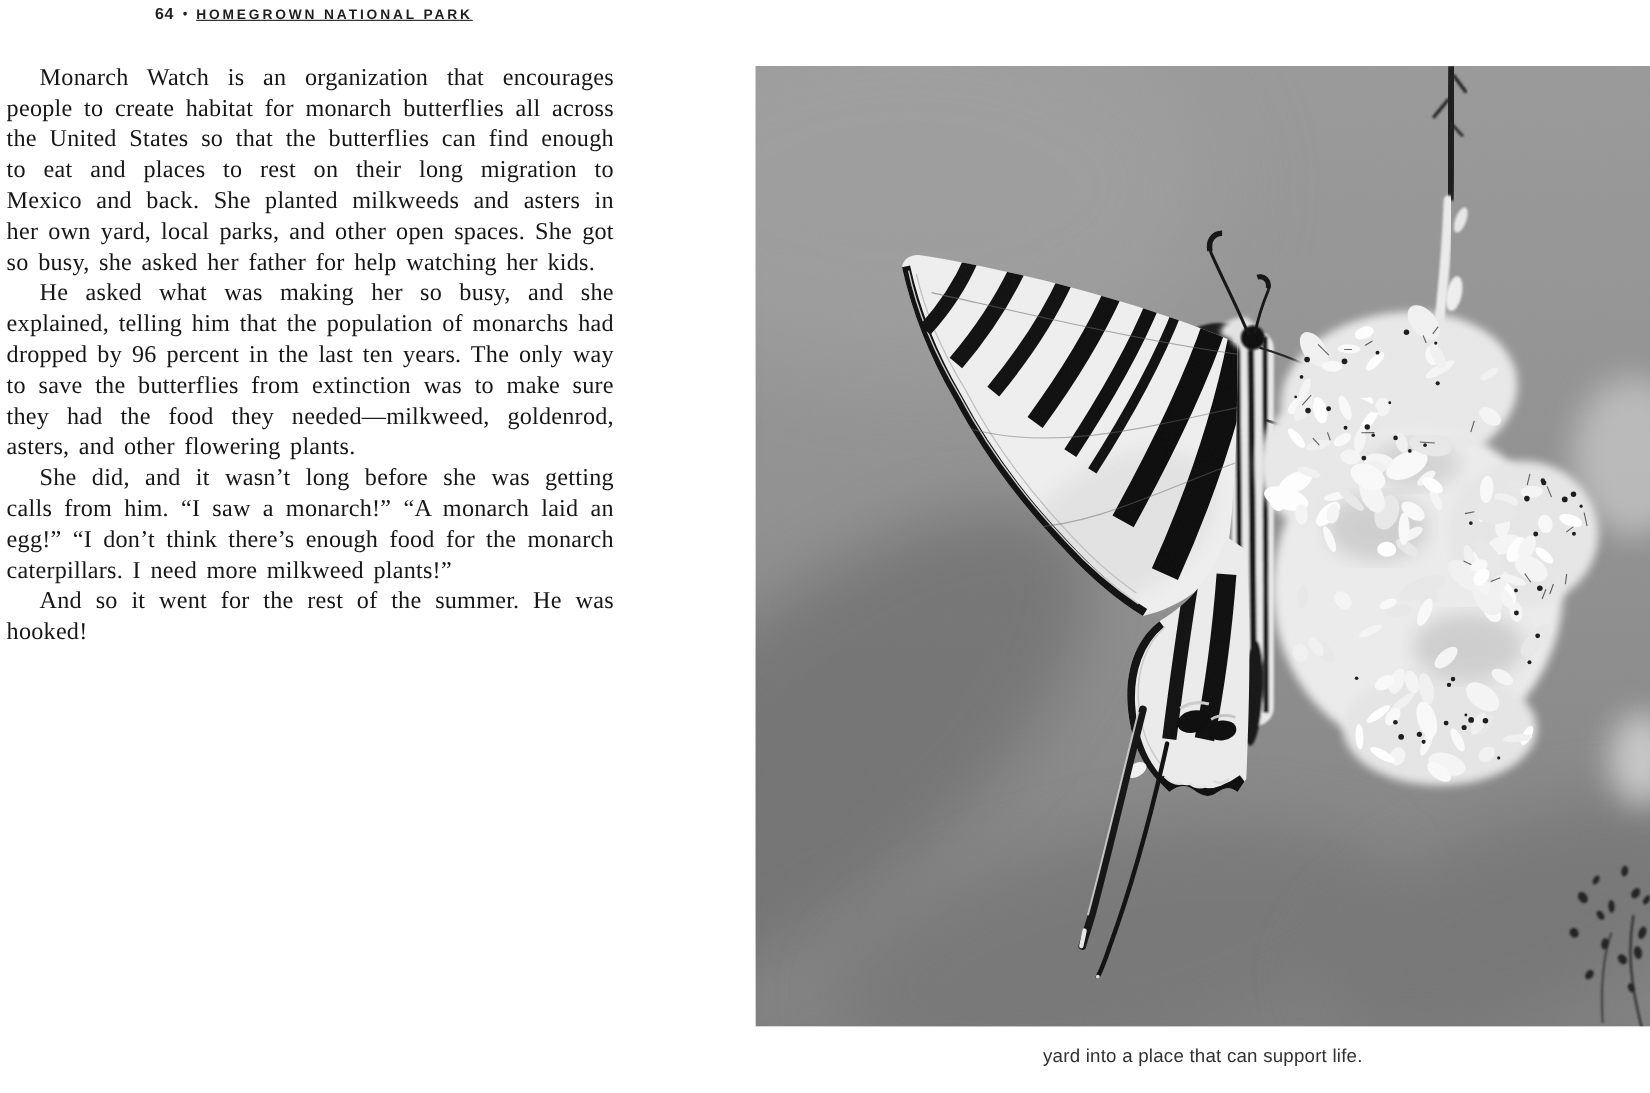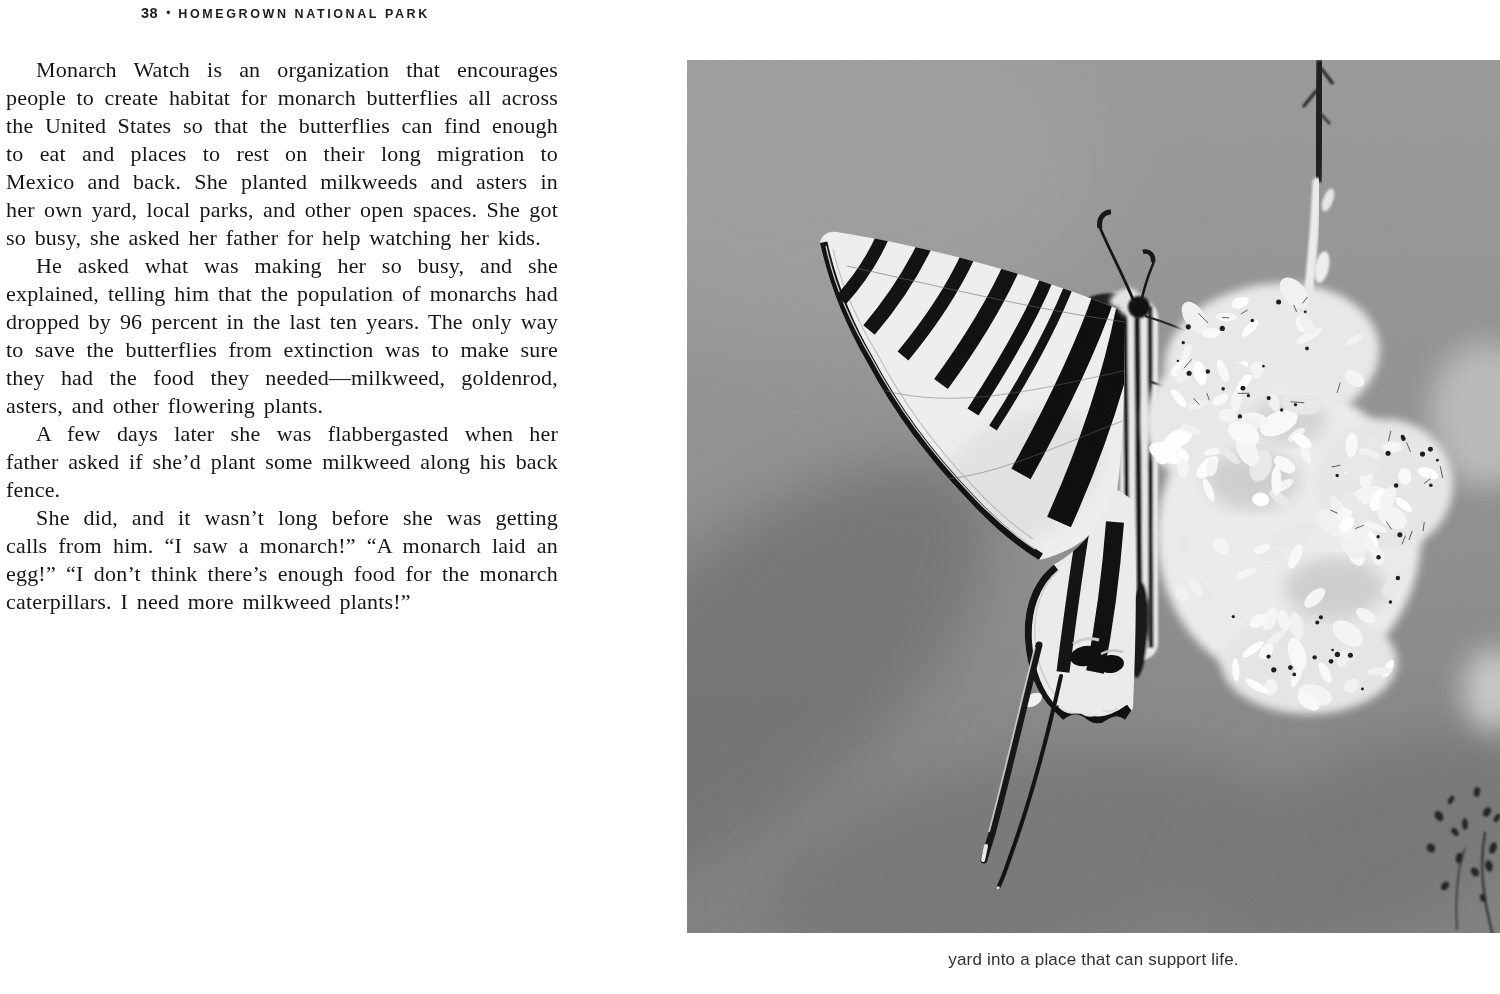--- a/index.html
+++ b/index.html
@@ -3,49 +3,49 @@
 <meta charset="utf-8">
 <style>
   html,body{margin:0;padding:0;background:#ffffff;}
   .page{position:relative;width:1500px;height:994px;background:#ffffff;overflow:hidden;
         font-family:"Liberation Serif",serif;}
   
   .runhead{position:absolute;left:141px;top:5px;display:flex;align-items:baseline;
            font-family:"Liberation Sans",sans-serif;color:#1d1d1d;}
   .pgnum{font-weight:700;font-size:14.5px;letter-spacing:.5px;}
   .hsep{font-size:12px;margin:0 8px;transform:translateY(-1px);}
-  .booktitle{font-weight:700;font-size:12.5px;letter-spacing:2.6px;}
+  .booktitle{font-weight:700;font-size:12.5px;letter-spacing:2.6px;text-decoration:underline;}
   
   .text-col{position:absolute;left:6px;top:56px;width:552px;
             font-size:22px;line-height:28px;color:#161616;
             text-align:justify;word-spacing:3px;letter-spacing:.2px;}
   .text-col p{margin:0;text-indent:30px;}
   
   .photo{position:absolute;left:687px;top:60px;width:813px;height:873px;background:#8f8f8f;}
   .photo svg{display:block;width:100%;height:100%;}
   .caption{position:absolute;left:687px;top:946px;width:813px;text-align:center;
            font-family:"Liberation Sans",sans-serif;font-size:17px;line-height:27px;
            color:#303030;letter-spacing:.2px;}
 </style>
 </head>
 <body>
 
 <div class="page">
 
   <header class="runhead">
-    <span class="pgnum">38</span>
+    <span class="pgnum">64</span>
     <span class="hsep">•</span>
     <span class="booktitle">HOMEGROWN NATIONAL PARK</span>
   </header>
 
   <main class="text-col">
       <p>Monarch Watch is an organization that encourages people to create habitat for monarch butterflies all across the United States so that the butterflies can find enough to eat and places to rest on their long migration to Mexico and back. She planted milkweeds and asters in her own yard, local parks, and other open spaces. She got so busy, she asked her father for help watching her kids.</p>
       <p>He asked what was making her so busy, and she explained, telling him that the population of monarchs had dropped by 96 percent in the last ten years. The only way to save the butterflies from extinction was to make sure they had the food they needed—milkweed, goldenrod, asters, and other flowering plants.</p>
-      <p>A few days later she was flabbergasted when her father asked if she’d plant some milkweed along his back fence.</p>
       <p>She did, and it wasn’t long before she was getting calls from him. “I saw a monarch!” “A monarch laid an egg!” “I don’t think there’s enough food for the monarch caterpillars. I need more milkweed plants!”</p>
+      <p>And so it went for the rest of the summer. He was hooked!</p>
     </main>
 
   <figure style="margin:0">
     <div class="photo">
       <svg viewBox="0 0 813 873" preserveAspectRatio="none" role="img" aria-label="Black-and-white photograph of a zebra swallowtail butterfly with long tails feeding on a cluster of small white flowers against a soft gray background">
         <defs>
           <linearGradient id="bgG" x1="0" y1="0" x2="0" y2="1">
             <stop offset="0" stop-color="#9a9a9a"></stop>
             <stop offset="0.55" stop-color="#8f8f8f"></stop>
             <stop offset="1" stop-color="#818181"></stop>

